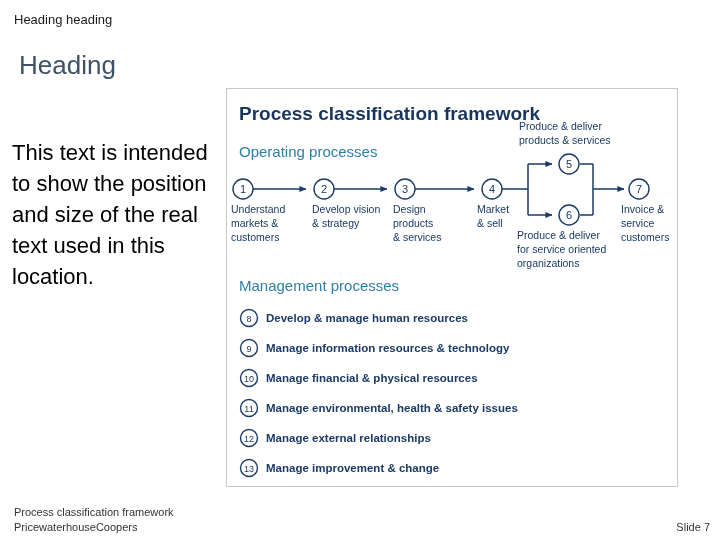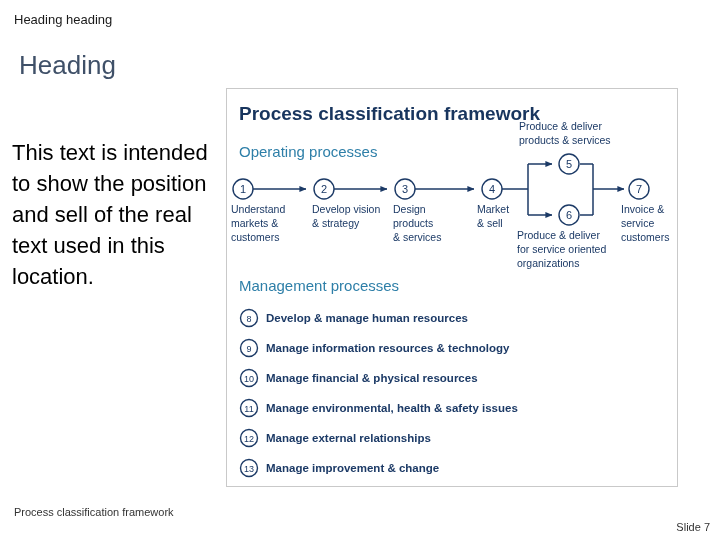--- a/index.html
+++ b/index.html
@@ -124,24 +124,25 @@
     stroke: #1c3a66;
     stroke-width: 1.5;
     fill: none;
   }
 </style>
 </head>
 <body>
 
 <div id="section-heading">Heading heading</div>
 <div id="page-heading">Heading</div>
-<div id="body-text">This text is intended to show the position and sell of the real text used in this location.</div>
+<div id="body-text">This text is intended to show the position and size of the real text used in this location.</div>
 
 <div id="footer-left">
   <div>Process classification framework</div>
+  <div>PricewaterhouseCoopers</div>
 </div>
 <div id="footer-slide">Slide 7</div>
 
 <div id="framework-panel">
   <svg id="framework-svg" viewBox="0 0 450 397" xmlns="http://www.w3.org/2000/svg">
     <defs>
       <marker id="arrowhead" markerWidth="7" markerHeight="6" refX="6.6" refY="3" orient="auto" markerUnits="userSpaceOnUse">
         <path d="M0,0 L7,3 L0,6 z" fill="#1c3a66"></path>
       </marker>
     </defs>

